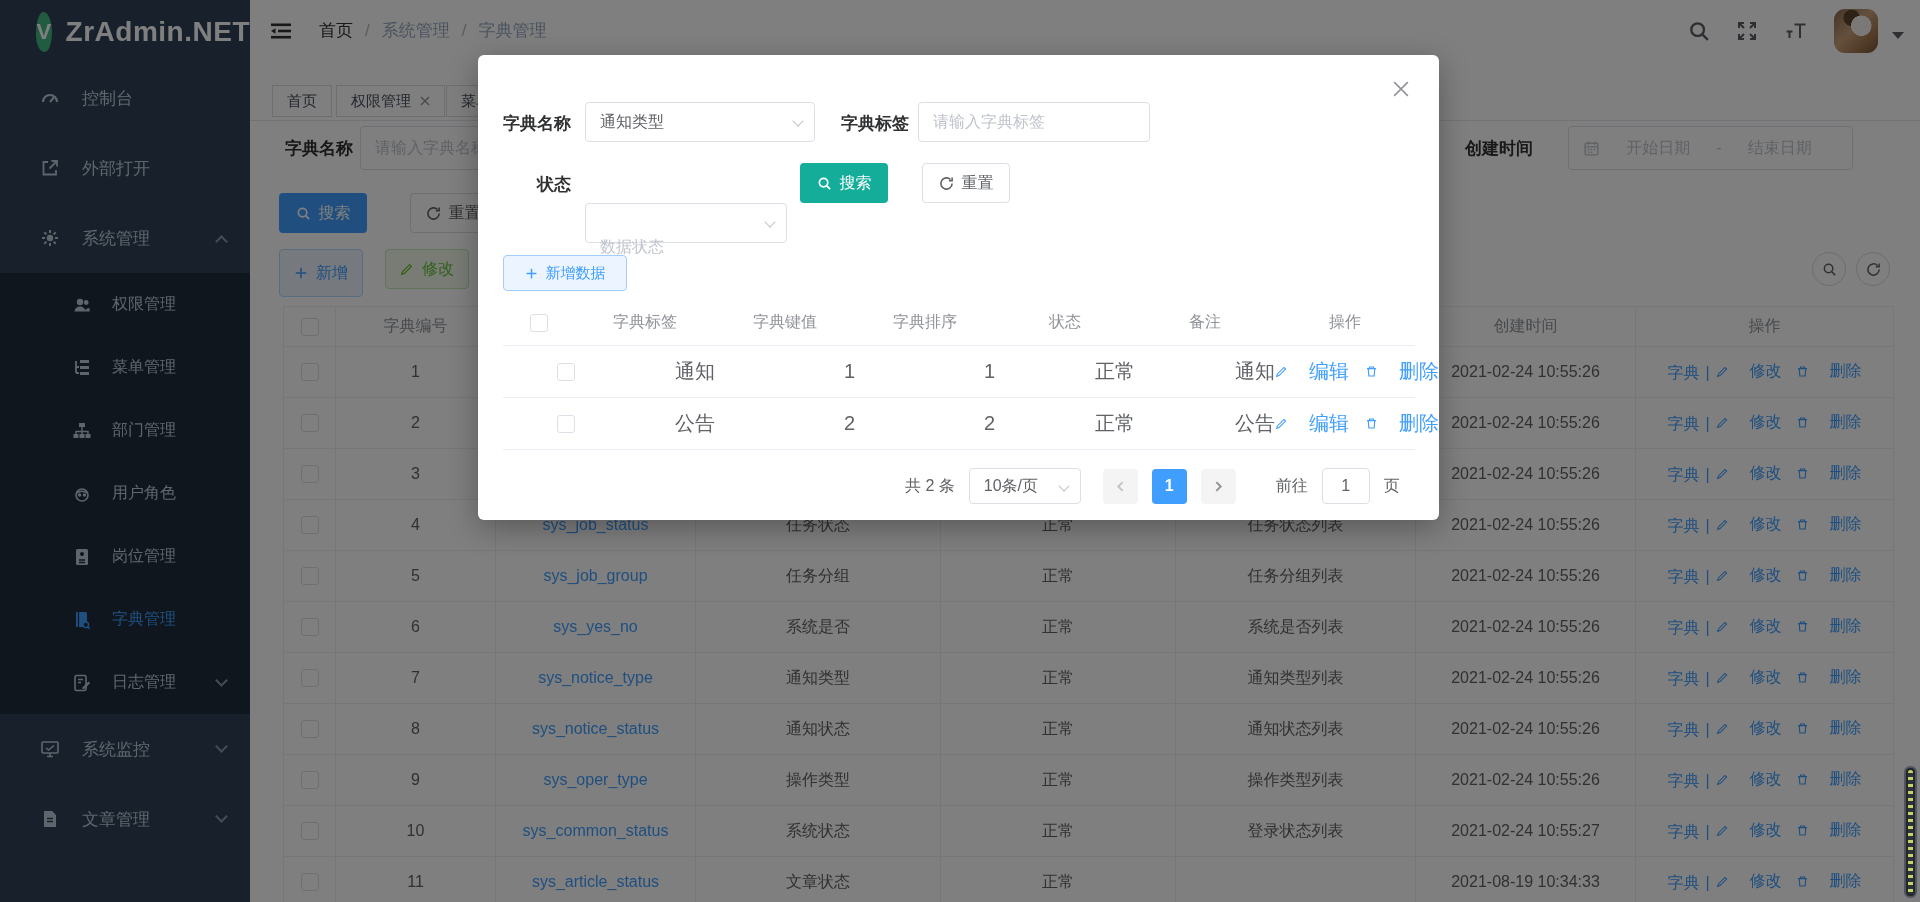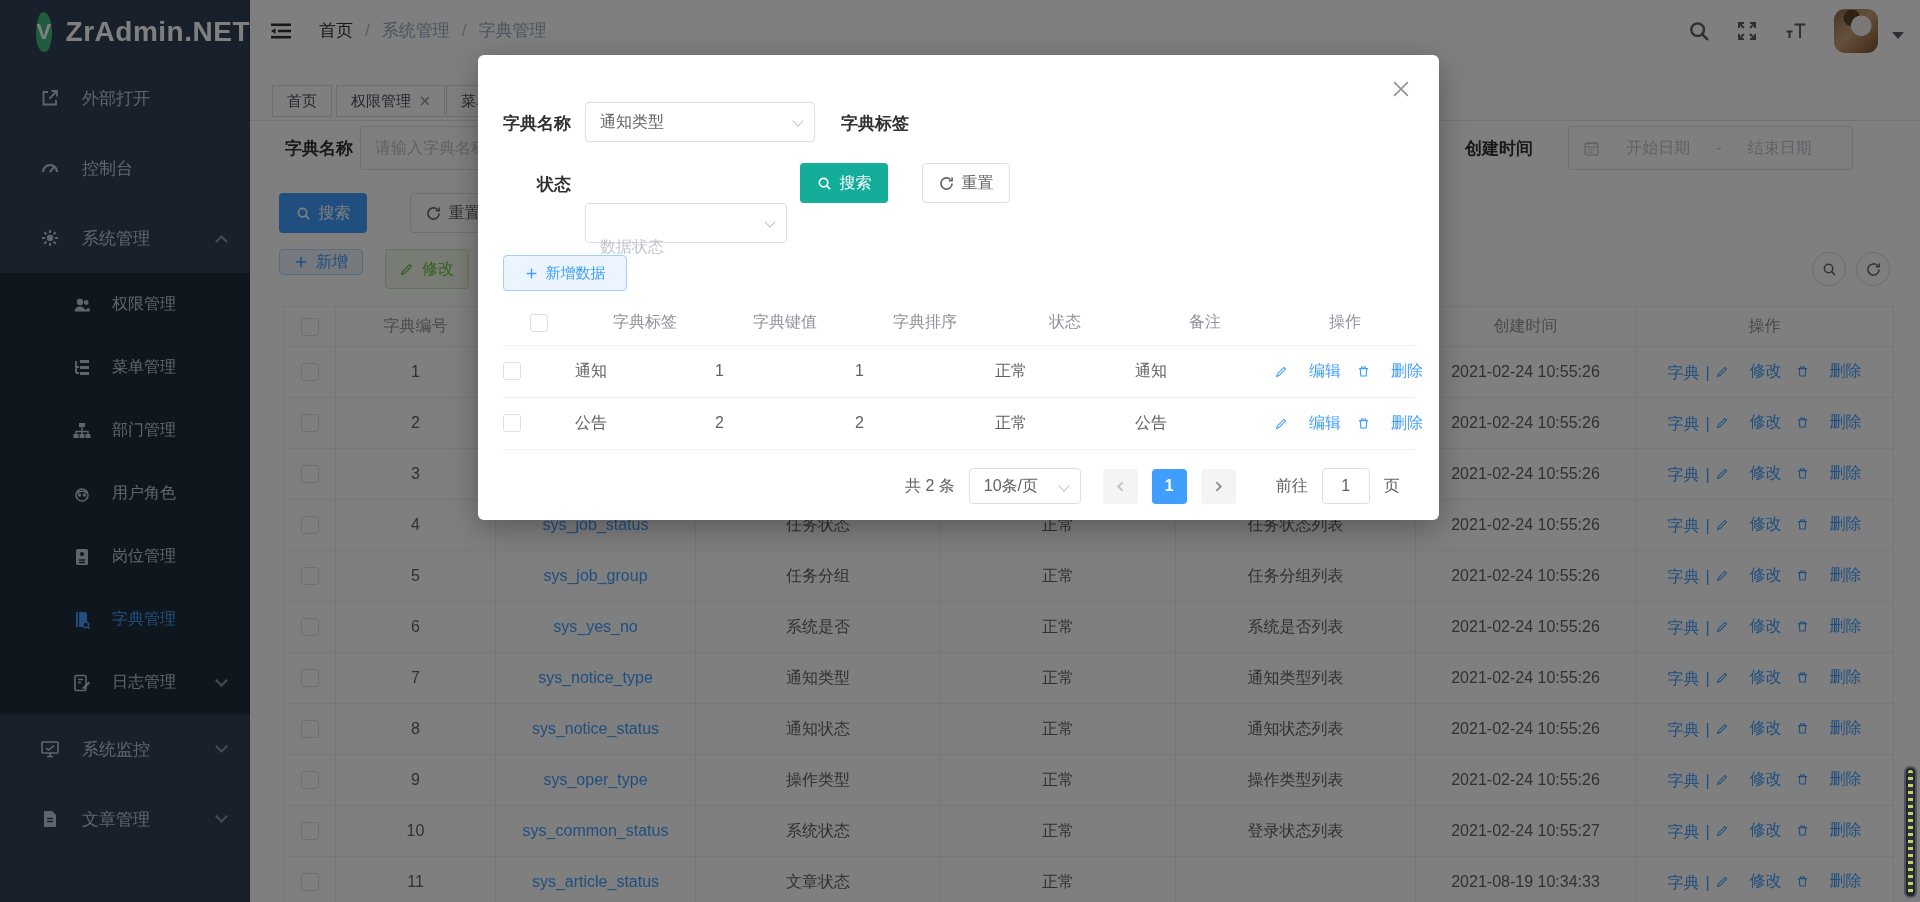--- a/index.html
+++ b/index.html
@@ -85,21 +85,21 @@
            border-radius:6px; box-shadow:0 8px 30px rgba(0,0,0,.3); z-index:20; }
   .modal-close { position:absolute; right:30px; top:26px; color:#909399; cursor:pointer; }
   .select { border:1px solid #dcdfe6; border-radius:4px; height:40px; background:#fff;
             display:flex; align-items:center; padding:0 30px 0 14px; position:relative; font-size:16px; cursor:pointer; }
   .select .val { color:#606266; }
   .select .ph { color:#c0c4cc;margin-top:48px; }
   .sel-chev { position:absolute; right:12px; top:14px; width:8px; height:8px;
               border-right:1.6px solid #c0c4cc; border-bottom:1.6px solid #c0c4cc; transform:rotate(45deg); }
   table.mgrid { border-collapse:collapse; table-layout:fixed; width:912px; }
   table.mgrid th { height:45px; color:#909399; font-size:16px; font-weight:400; border-bottom:1px solid #ebeef5; }
-  table.mgrid td { height:52px; color:#606266; font-size:16px; text-align:left; border-bottom:1px solid #ebeef5; white-space:nowrap; }
+  table.mgrid td { height:52px; color:#606266; font-size:20px; text-align:right; border-bottom:1px solid #ebeef5; white-space:nowrap; }
   .pager { position:absolute; left:427px; top:413px; height:36px; display:flex; align-items:center; gap:14px; font-size:16px; color:#606266; }
   .pg-size { width:112px; height:36px; }
   .pg-btn { width:35px; height:35px; border-radius:4px; background:#f4f4f5; display:flex; align-items:center; justify-content:center; cursor:pointer; }
   .pg-cur { width:35px; height:35px; border-radius:4px; background:#409eff; color:#fff; font-weight:700;
             display:flex; align-items:center; justify-content:center; cursor:pointer; }
   .pg-goto { width:48px; height:36px; text-align:center; padding:0 4px; }
 
   
   .scrollbar { position:absolute; right:3px; top:766px; width:13px; height:132px; z-index:30;
                background:#23272e; border:2px solid #51565e; border-radius:6px; overflow:hidden; }
@@ -112,37 +112,37 @@
 <aside class="sidebar">
   <div class="logo">
     <div class="logo-badge">
         <span>V</span>
       </div>
     <div class="logo-title">ZrAdmin.NET</div>
   </div>
 
   <div class="menu-item">
     <span class="mi-icon">
+      <svg viewBox="0 0 20 20" width="20" height="20">
+          <path d="M3 14a7 7 0 1 1 14 0" fill="none" stroke="currentColor" stroke-width="2.2"></path>
+          <path d="M10 14l4.2-5" stroke="currentColor" stroke-width="2"></path>
+        </svg>
+    </span>
+    <span>控制台</span>
+  </div>
+
+  <div class="menu-item">
+    <span class="mi-icon">
       <svg viewBox="0 0 20 20" width="20" height="20" fill="none" stroke="currentColor" stroke-width="1.8">
           <path d="M8 4H3.5v12.5H16V12"></path>
           <path d="M11.5 3H17v5.5"></path>
           <path d="M17 3l-7.5 7.5"></path>
         </svg>
     </span>
     <span>外部打开</span>
-  </div>
-
-  <div class="menu-item">
-    <span class="mi-icon">
-      <svg viewBox="0 0 20 20" width="20" height="20">
-          <path d="M3 14a7 7 0 1 1 14 0" fill="none" stroke="currentColor" stroke-width="2.2"></path>
-          <path d="M10 14l4.2-5" stroke="currentColor" stroke-width="2"></path>
-        </svg>
-    </span>
-    <span>控制台</span>
   </div>
 
   <div class="menu-item">
     <span class="mi-icon">
       <svg viewBox="0 0 20 20" width="20" height="20">
           <circle cx="10" cy="10" r="3.2" fill="currentColor"></circle>
           <g stroke="currentColor" stroke-width="2">
             <path d="M10 2v3M10 15v3M2 10h3M15 10h3M4.3 4.3l2.1 2.1M13.6 13.6l2.1 2.1M15.7 4.3l-2.1 2.1M6.4 13.6l-2.1 2.1"></path>
           </g>
         </svg>
@@ -347,21 +347,21 @@
     <span>搜索</span>
   </button>
   <button class="btn btn-plain abs" style="left:140px; top:72px; width:86px; height:40px;">
     <svg width="15" height="15" viewBox="0 0 16 16">
         <path d="M14 8a6 6 0 1 1-1.7-4.2" fill="none" stroke="currentColor" stroke-width="1.7"></path>
         <path d="M14 1.5V5h-3.5" fill="none" stroke="currentColor" stroke-width="1.7"></path>
       </svg>
     <span>重置</span>
   </button>
 
-  <button class="btn btn-add abs" style="left:29px; top:128px; width:84px; height:26px;">
+  <button class="btn btn-add abs" style="left:29px; top:128px; width:84px; height:48px;">
     <svg width="14" height="14" viewBox="0 0 16 16">
         <path d="M8 2v12M2 8h12" stroke="currentColor" stroke-width="1.8"></path>
       </svg>
     <span>新增</span>
   </button>
   <button class="btn btn-edit abs" style="left:135px; top:128px; width:84px; height:40px;">
     <svg width="14" height="14" viewBox="0 0 16 16">
         <path d="M2 14l1-3 8-8 2 2-8 8-3 1z" fill="none" stroke="currentColor" stroke-width="1.5"></path>
       </svg>
     <span>修改</span>
@@ -711,20 +711,21 @@
         <path d="M1 1l12 12M13 1L1 13"></path>
       </svg>
   </span>
 
   <span class="flabel abs" style="left:25px; top:57px;">字典名称</span>
   <div class="select abs" style="left:107px; top:47px; width:230px;">
     <span class="val">通知类型</span>
     <span class="sel-chev"></span>
   </div>
   <span class="flabel abs" style="left:363px; top:57px;">字典标签</span>
+  <input class="tinput abs" style="left: 440px; top: 47px; width: 232px; height: 40px;" placeholder="请输入字典标签">
 
   <span class="flabel abs" style="left:25px; top:118px; width:68px; text-align:right;">状态</span>
   <div class="select abs" style="left:107px; top:108px; width:202px;">
     <span class="ph">数据状态</span>
     <span class="sel-chev"></span>
   </div>
   <button class="btn btn-teal abs" style="left:322px; top:108px; width:88px; height:40px;">
     <svg width="15" height="15" viewBox="0 0 16 16">
         <circle cx="7" cy="7" r="4.5" fill="none" stroke="currentColor" stroke-width="1.8"></circle>
         <path d="M10.5 10.5L14 14" stroke="currentColor" stroke-width="1.8"></path>

